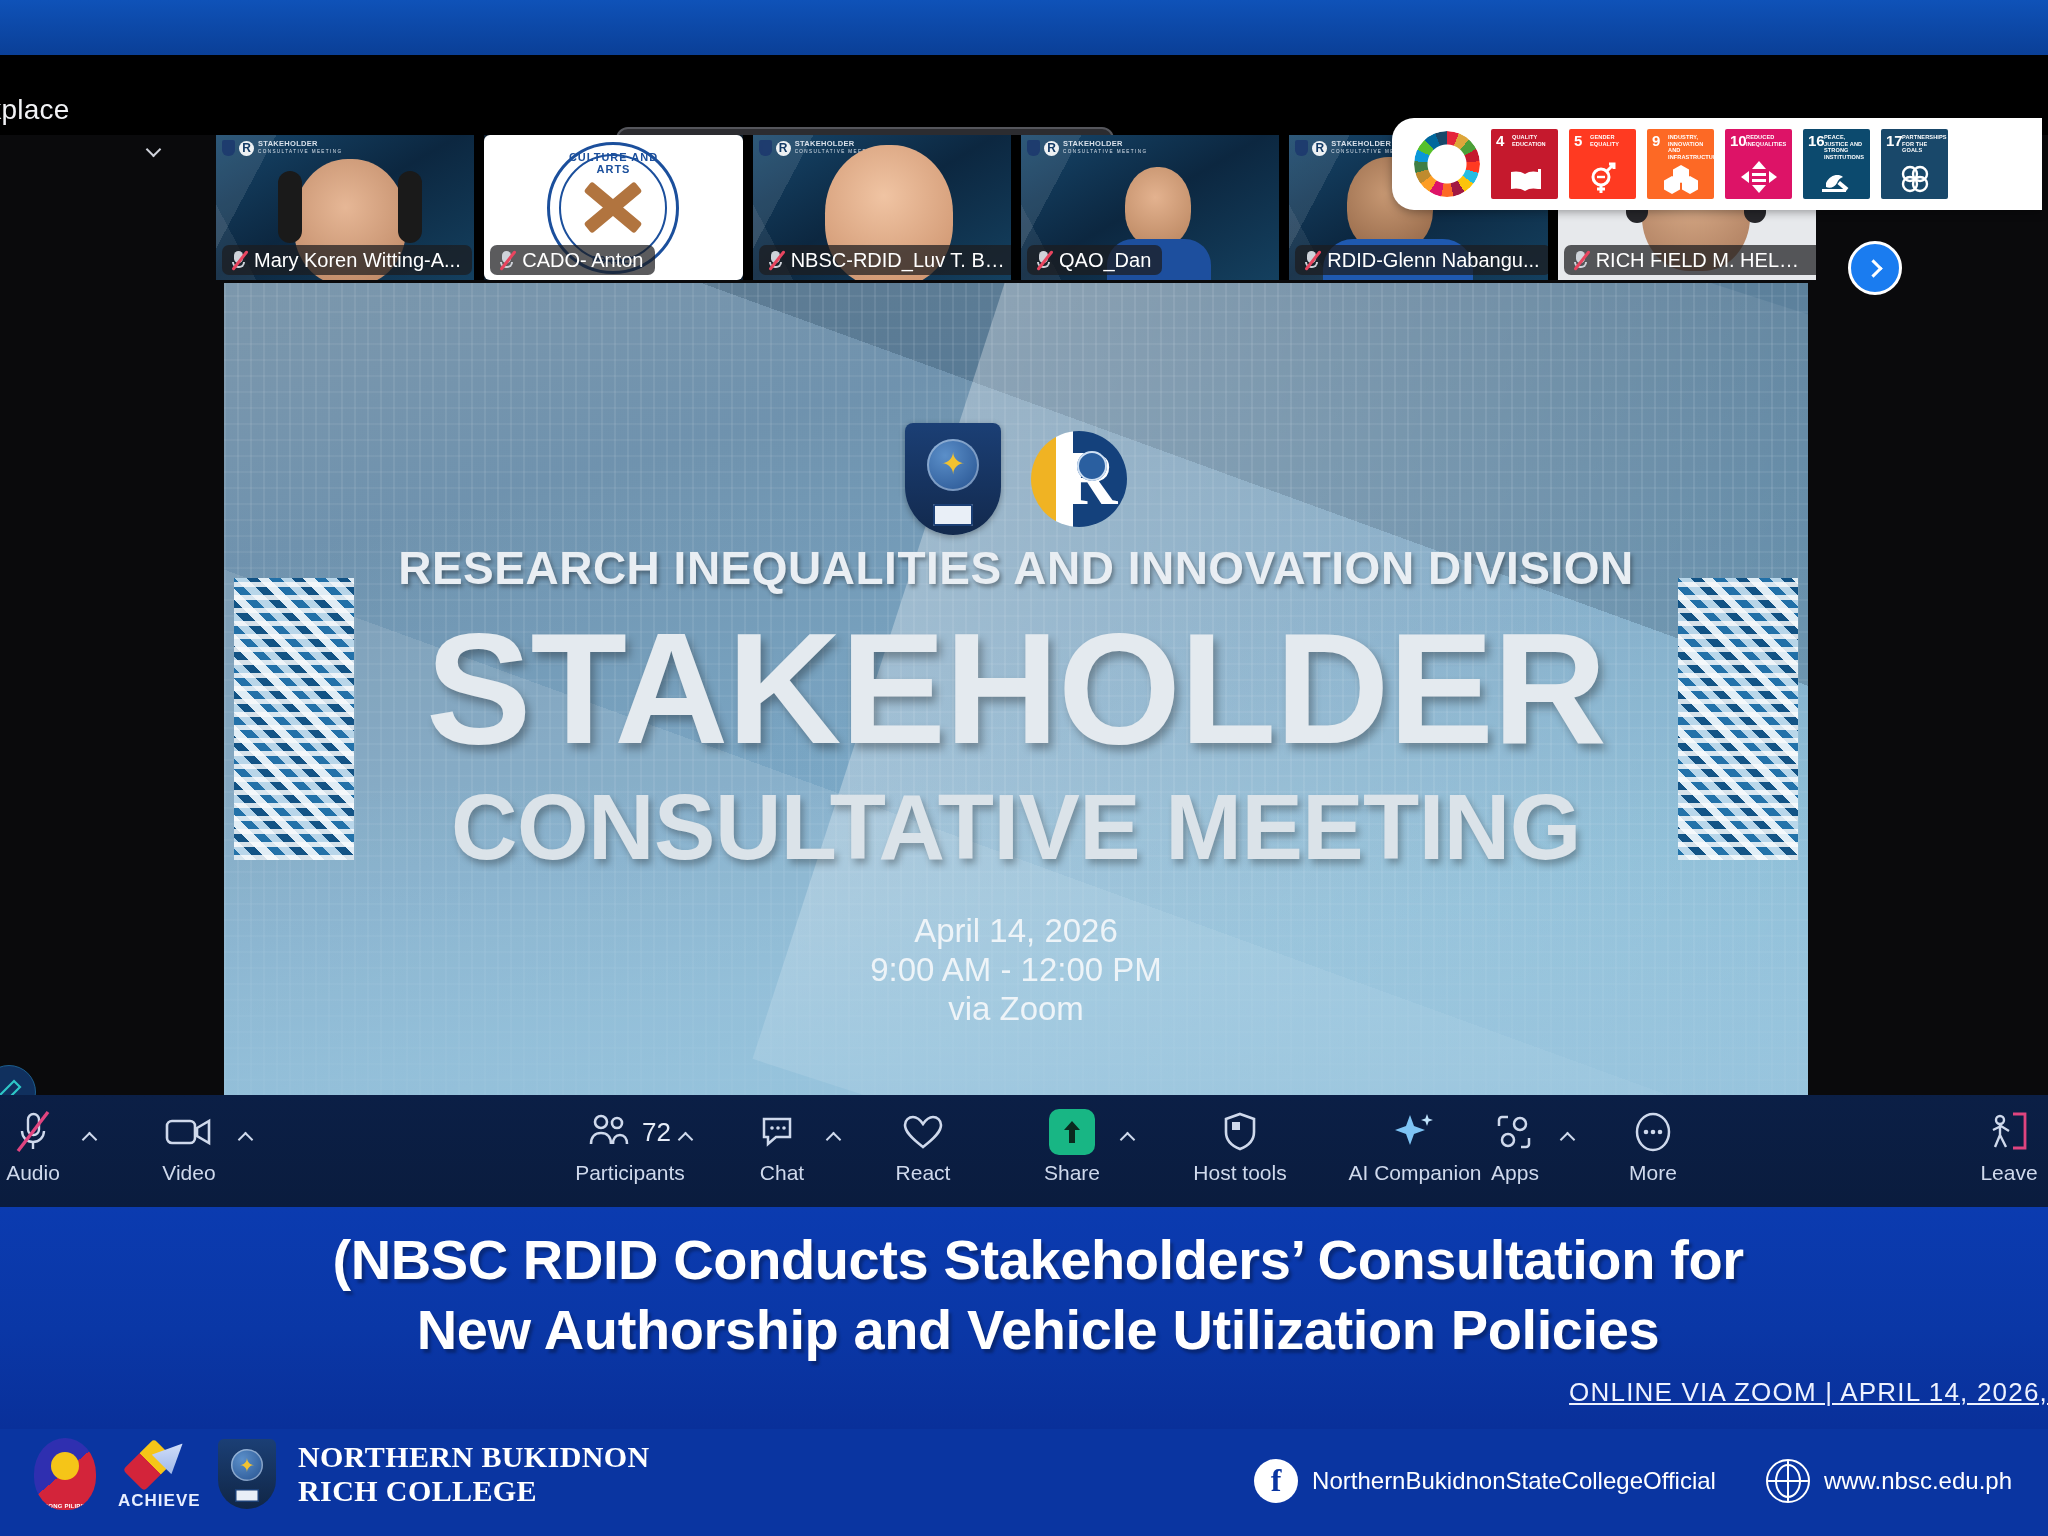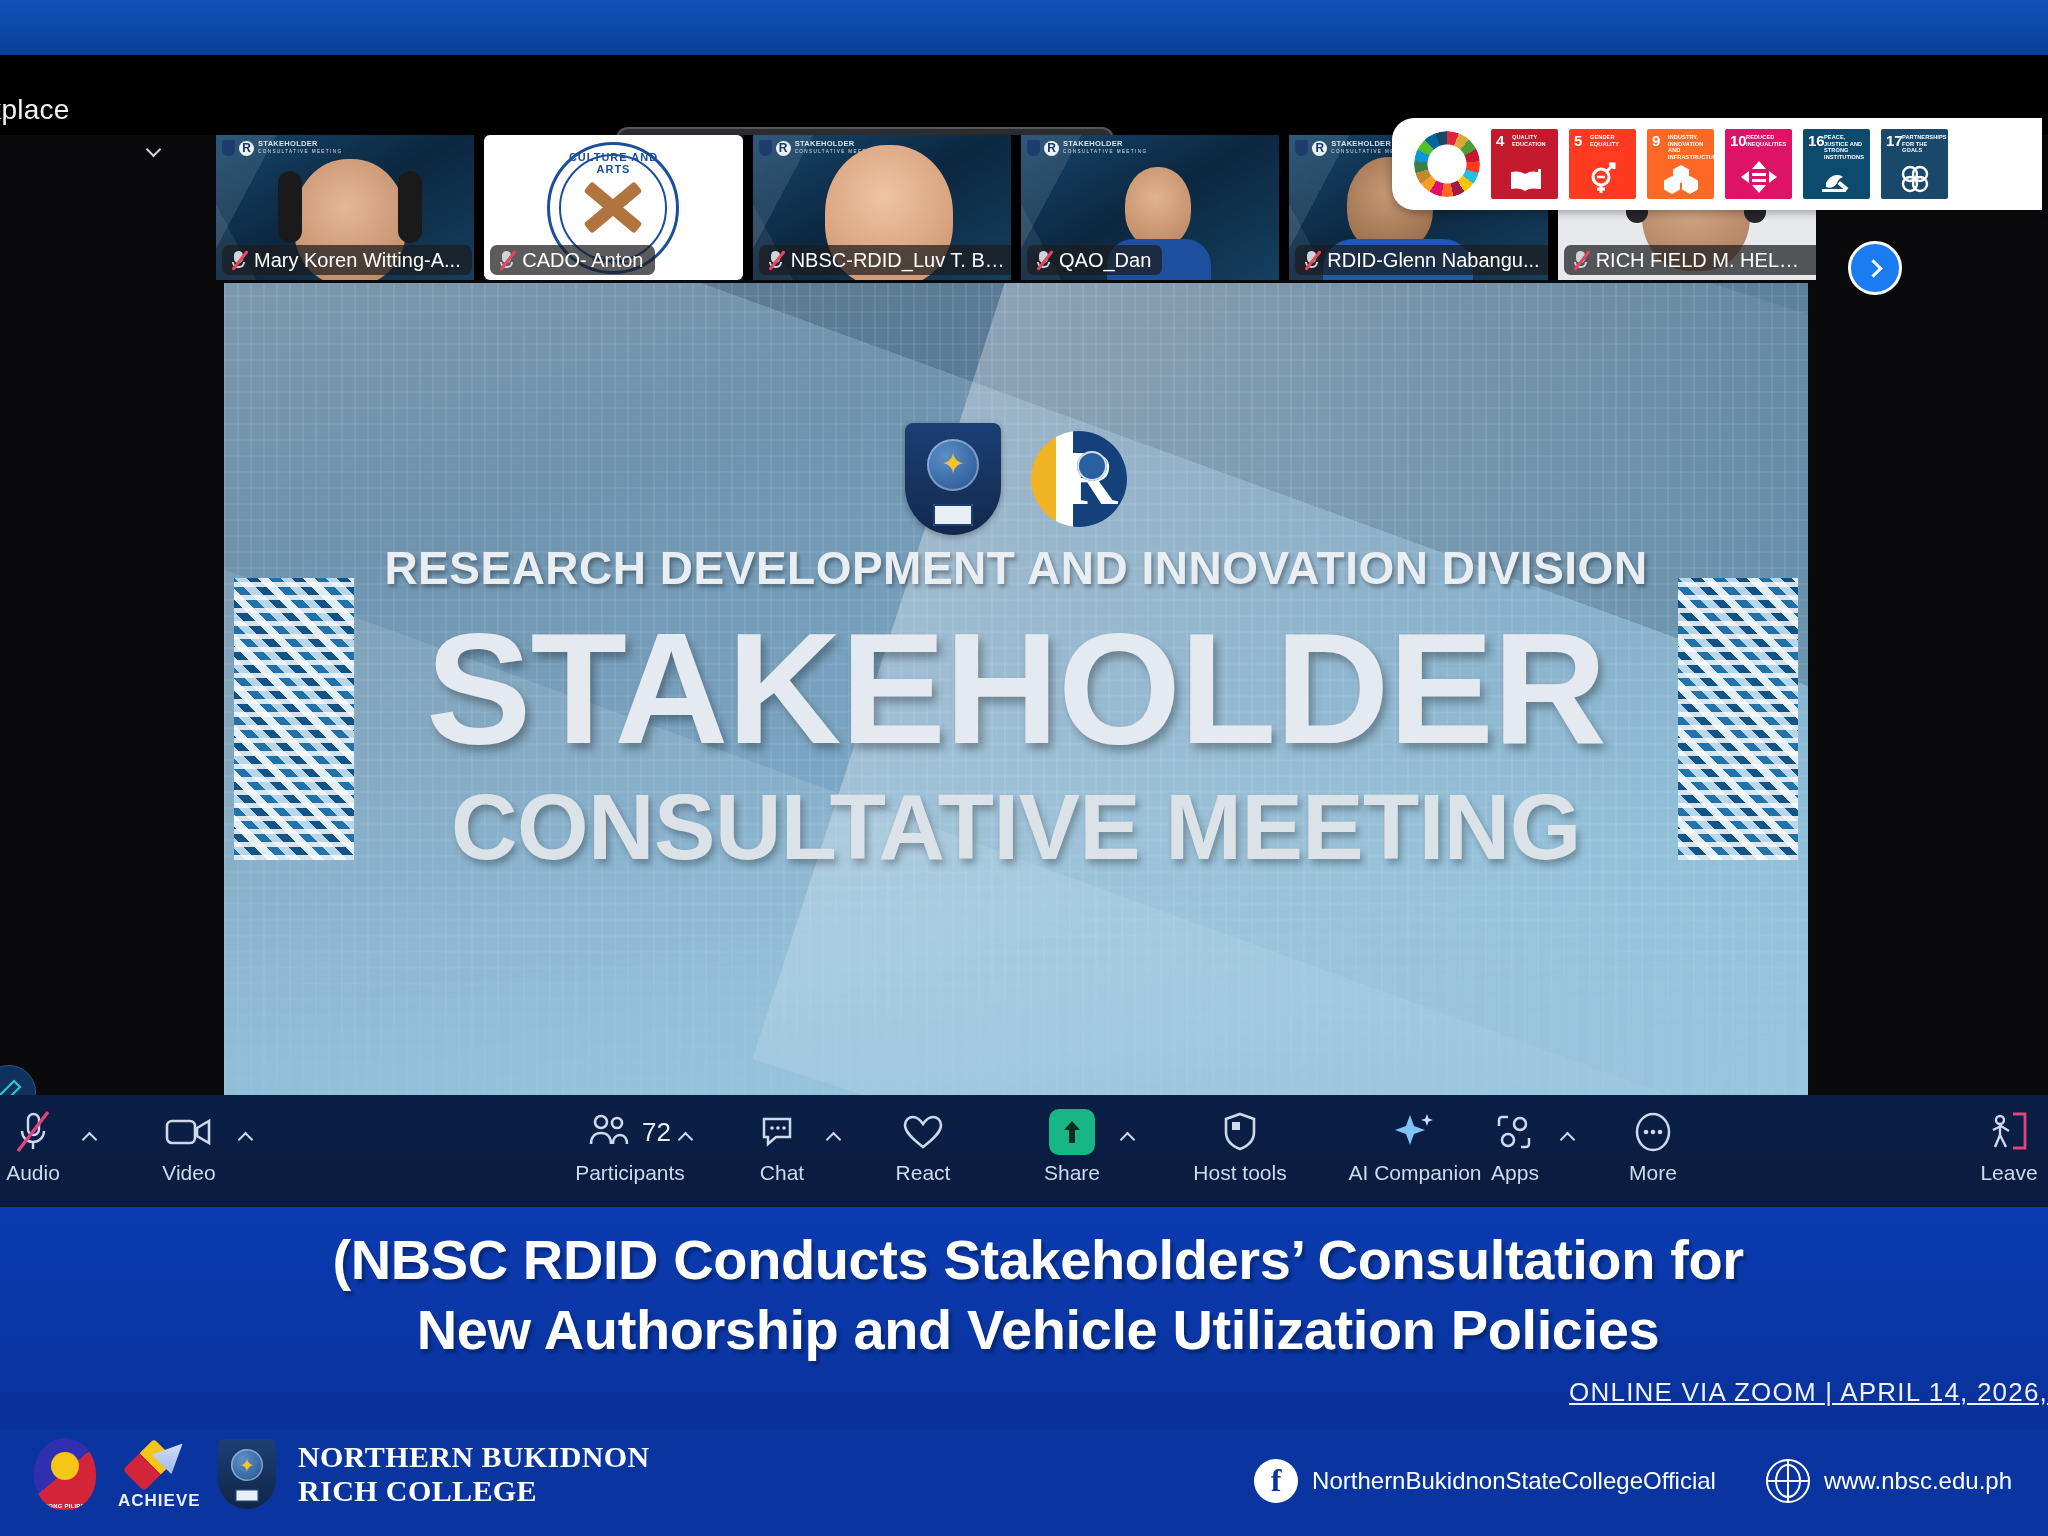--- a/index.html
+++ b/index.html
@@ -412,23 +412,28 @@
           <div class="globe"></div>
           <div class="bird">✦</div>
           <div class="book"></div>
         </div>
         <div class="rlogo">
           <span class="rch">R</span>
           <span class="gl"></span>
         </div>
       </div>
 
-      <div class="slide-head">RESEARCH DEVELOPMENT AND INNOVATION DIVISION</div>
+      <div class="slide-head">RESEARCH INEQUALITIES AND INNOVATION DIVISION</div>
       <div class="slide-main">STAKEHOLDER</div>
       <div class="slide-sub">CONSULTATIVE MEETING</div>
+      <div class="slide-meta">
+        <div>April 14, 2026</div>
+        <div>9:00 AM - 12:00 PM</div>
+        <div>via Zoom</div>
+      </div>
     </div>
 
     <div class="annot-btn">
       <svg width="30" height="30" viewBox="0 0 30 30">
         <path d="M20 4l6 6-14 14H6v-6z" fill="none" stroke="#2ec7c7" stroke-width="2.2"></path>
         <path d="M3 28h20" stroke="#2ec7c7" stroke-width="2.2"></path>
       </svg>
     </div>
   </div>
 

